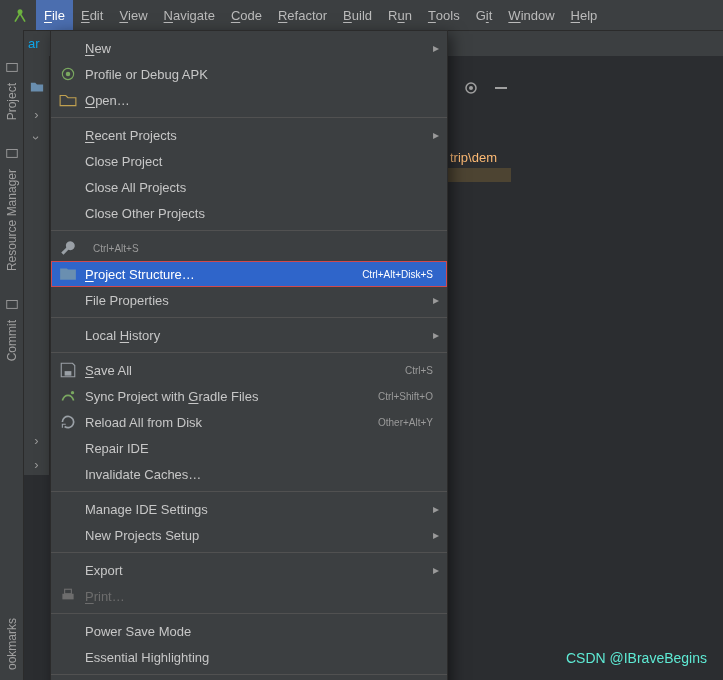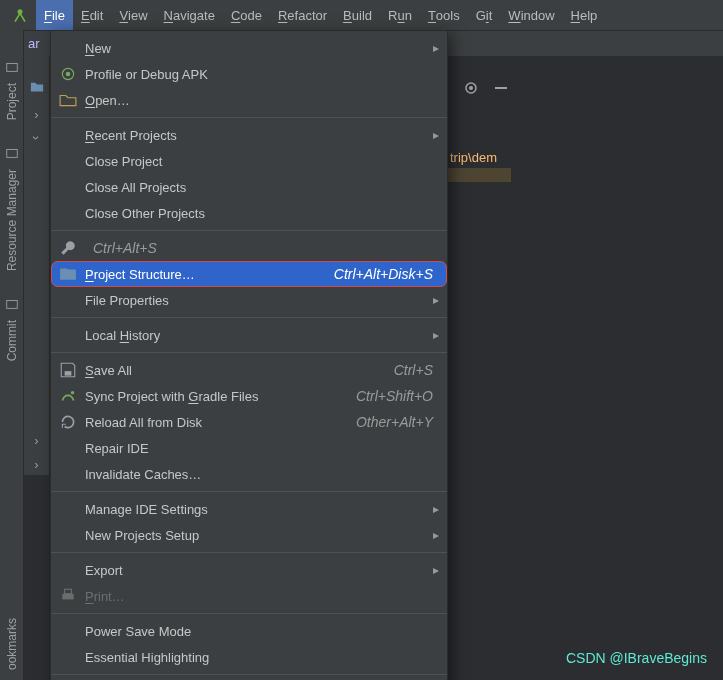--- a/index.html
+++ b/index.html
@@ -5,40 +5,40 @@
   * { margin:0; padding:0; box-sizing:border-box; font-family:"Segoe UI",Arial,sans-serif; -webkit-font-smoothing:antialiased; }
   body { background:#2b2d30; color:#bbbbbb; width:723px; height:680px; overflow:hidden; position:relative; font-size:13px; }
 
   .menubar { height:30px; background:#3c3f41; display:flex; align-items:stretch; padding-left:6px; }
   .app-icon { width:20px; height:20px; align-self:center; margin:0 6px 0 4px; }
   .menubar-item { padding:0 8px; display:flex; align-items:center; cursor:default; color:#bbbbbb; }
   .menubar-item.active { background:#4b6eaf; color:#fff; }
   .mnemonic { text-decoration:underline; text-underline-offset:2px; }
 
   .toolbar-strip { height:26px; background:#3c3f41; border-top:1px solid #2b2b2b; display:flex; align-items:center; padding-left:8px; gap:6px; position:relative; }
-  .trunc { color:#c4b5fd; }
+  .trunc { color:#0ea5e9; }
 
   .left-rail { position:absolute; left:0; top:30px; bottom:0; width:24px; background:#3c3f41; border-right:1px solid #2b2b2b; display:flex; flex-direction:column; align-items:center; }
   .rail-btn { width:24px; display:flex; align-items:center; justify-content:center; color:#a0a0a0; }
   .rail-label { writing-mode:vertical-rl; transform:rotate(180deg); font-size:12px; color:#a0a0a0; padding:4px 0; margin-bottom:6px; }
   .rail-sep { height:16px; }
 
   .proj-panel { position:absolute; left:24px; top:56px; width:26px; background:#3c3f41; border-right:1px solid #2b2b2b; display:flex; flex-direction:column; align-items:center; padding-top:24px; gap:2px; }
   .chev { width:22px; height:22px; display:flex; align-items:center; justify-content:center; color:#9a9a9a; }
 
   .dropdown { position:absolute; left:50px; top:30px; width:398px; background:#3c3f41; border:1px solid #2b2b2b; box-shadow:4px 4px 14px rgba(0,0,0,.5); padding:4px 0; z-index:10; }
   .menu-item { height:26px; display:flex; align-items:center; padding:0 14px 0 8px; position:relative; color:#c7c7c7; cursor:default; }
-  .menu-item.highlight { background:#2f65ca; color:#fff;border-radius:7px; }
+  .menu-item.highlight { background:#2f65ca; color:#fff; }
   .menu-item.highlight .shortcut { color:#fff; }
   .menu-item.boxed { outline:1px solid #d1494e; outline-offset:-1px; }
   .menu-item.disabled { color:#6d6d6d; }
   .mi-icon { width:18px; height:18px; margin-right:8px; flex:none; }
   .mi-icon.blank { visibility:hidden; }
   .mi-label { flex:1; white-space:nowrap; overflow:hidden; text-overflow:ellipsis; }
-  .shortcut { color:#9a9a9a; font-size:14px; margin-left:8px; white-space:nowrap;font-style:italic; }
+  .shortcut { color:#9a9a9a; font-size:10px; margin-left:8px; white-space:nowrap; }
   .submenu-arrow { position:absolute; right:8px; color:#9a9a9a; font-size:12px; }
   .menu-sep { height:1px; background:#515151; margin:4px 0; }
 
   .right-toolbar { position:absolute; top:80px; right:214px; display:flex; gap:14px; }
   .right-toolbar .ticon { color:#a0a0a0; }
   .bg-text { position:absolute; top:150px; left:450px; color:#fdba74; }
   .editor-bg { position:absolute; top:108px; left:50px; right:0; bottom:0; background:#2b2d30; }
   .editor-hint { position:absolute; top:168px; left:445px; right:212px; height:14px; background:#4d4432; }
 
   .watermark { position:absolute; right:16px; bottom:14px; color:#5eead4; font-size:14px; }

